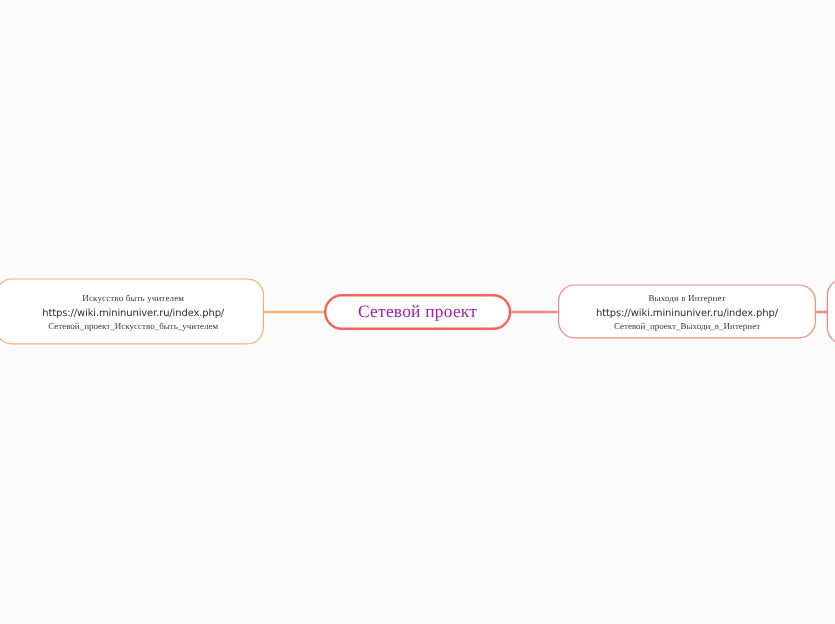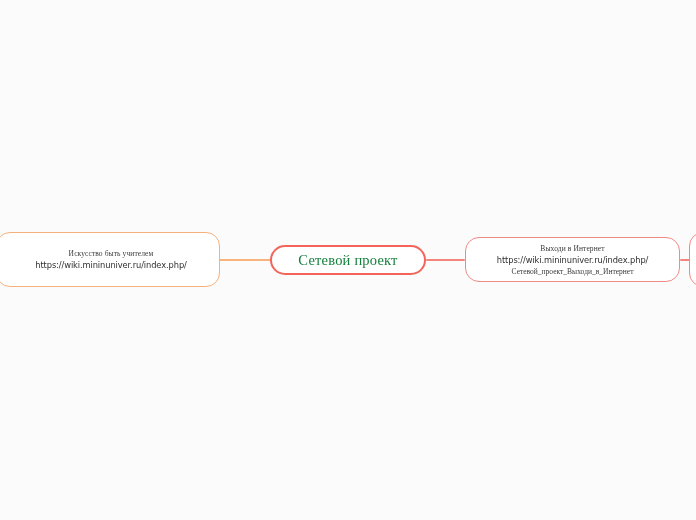--- a/index.html
+++ b/index.html
@@ -109,37 +109,38 @@
     font-size: 7.5px;
     line-height: 11px;
     color: #3a3a3a;
     max-width: 100%;
     word-break: break-all;
   }
   .root-label {
     font-family: "Liberation Serif", serif;
     font-size: 14.5px;
     line-height: 18px;
-    color: #15803d;
+    color: #a21caf;
     letter-spacing: 0.2px;
   }
 </style>
 </head>
 <body>
 
 <div id="canvas">
 
   <div class="connector connector-left-stub"></div>
   <div class="connector connector-left-main"></div>
   <div class="connector connector-right-main"></div>
   <div class="connector connector-right-far"></div>
 
   <div class="node node-left">
     <div class="node-title">Искусство быть учителем</div>
     <div class="node-url">https://wiki.mininuniver.ru/index.php/</div>
+    <div class="node-path">Сетевой_проект_Искусство_быть_учителем</div>
   </div>
 
   <div class="node node-root">
     <div class="root-label">Сетевой проект</div>
   </div>
 
   <div class="node node-right">
     <div class="node-title">Выходи в Интернет</div>
     <div class="node-url">https://wiki.mininuniver.ru/index.php/</div>
     <div class="node-path">Сетевой_проект_Выходи_в_Интернет</div>

